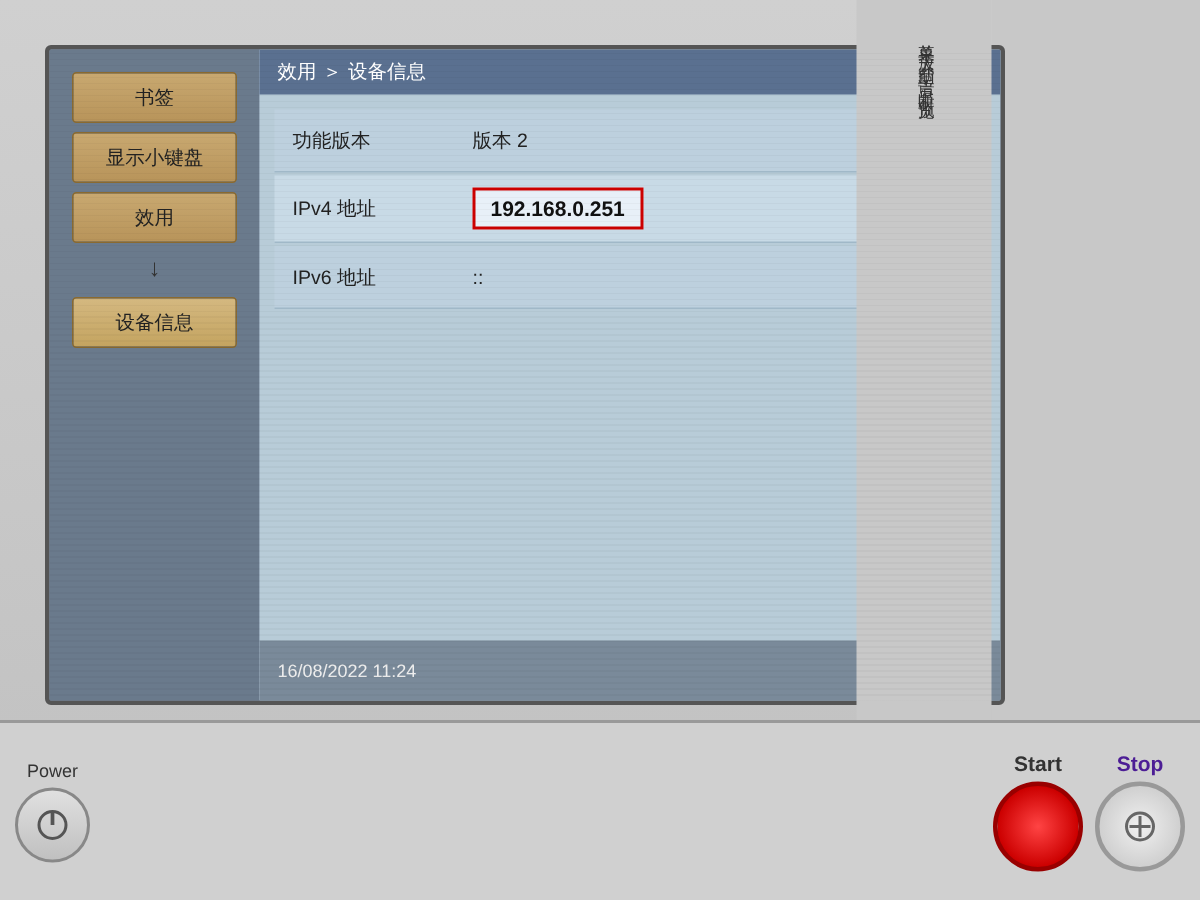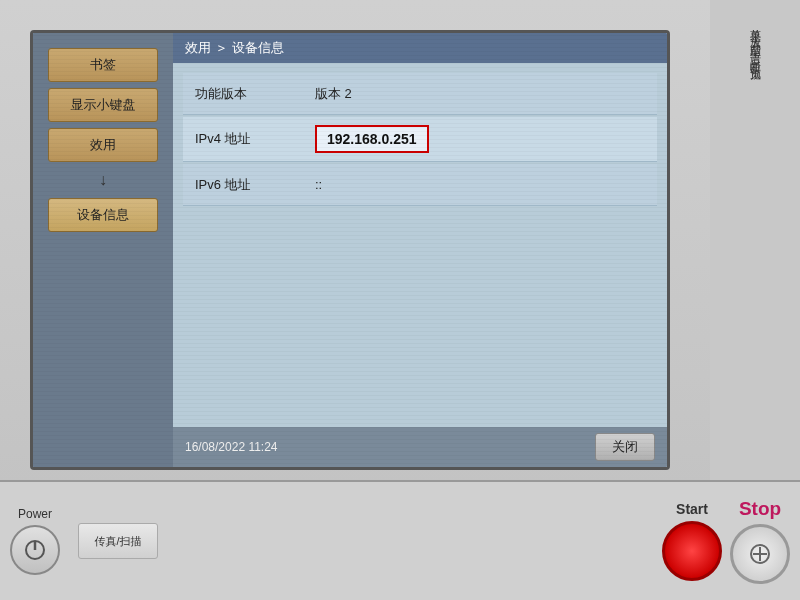--- a/index.html
+++ b/index.html
@@ -7,21 +7,21 @@
       width: 800px;
       height: 600px;
       background: #c8c8c8;
       font-family: 'MS Gothic', 'Hiragino Sans', sans-serif;
       overflow: hidden;
       position: relative;
     }
 
     
     .machine-body {
-      width: 800px;
+      width: 661px;
       height: 600px;
       background: linear-gradient(180deg, #d0d0d0 0%, #c0c0c0 100%);
       position: relative;
       padding-left: 10px;
     }
 
     
     .screen-container {
       position: absolute;
       top: 30px;
@@ -280,23 +280,23 @@
     }
 
     .stop-section {
       display: flex;
       flex-direction: column;
       align-items: center;
       gap: 4px;
     }
 
     .stop-label {
-      font-size: 19px;
+      font-size: 14px;
       font-weight: bold;
-      color: #be185d;
+      color: #4c1d95;
     }
 
     .stop-btn {
       width: 60px;
       height: 60px;
       border-radius: 50%;
       background: radial-gradient(circle, #f0f0f0 0%, #d0d0d0 70%);
       border: 3px solid #999;
       display: flex;
       align-items: center;
@@ -390,23 +390,20 @@
     <div class="power-section">
       <span class="power-label">Power</span>
       <div class="power-btn">
         <svg width="24" height="24" viewBox="0 0 24 24">
           <circle cx="12" cy="12" r="9" fill="none" stroke="#555" stroke-width="2"></circle>
           <line x1="12" y1="4" x2="12" y2="12" stroke="#555" stroke-width="2.5"></line>
         </svg>
       </div>
     </div>
 
-    <div class="function-btn-group">
-      <div class="function-btn">传真/扫描</div>
-    </div>
 
 
 
     <div class="spacer"></div>
 
     <div class="start-section">
       <span class="start-label">Start</span>
       <div class="start-btn"></div>
     </div>
 

